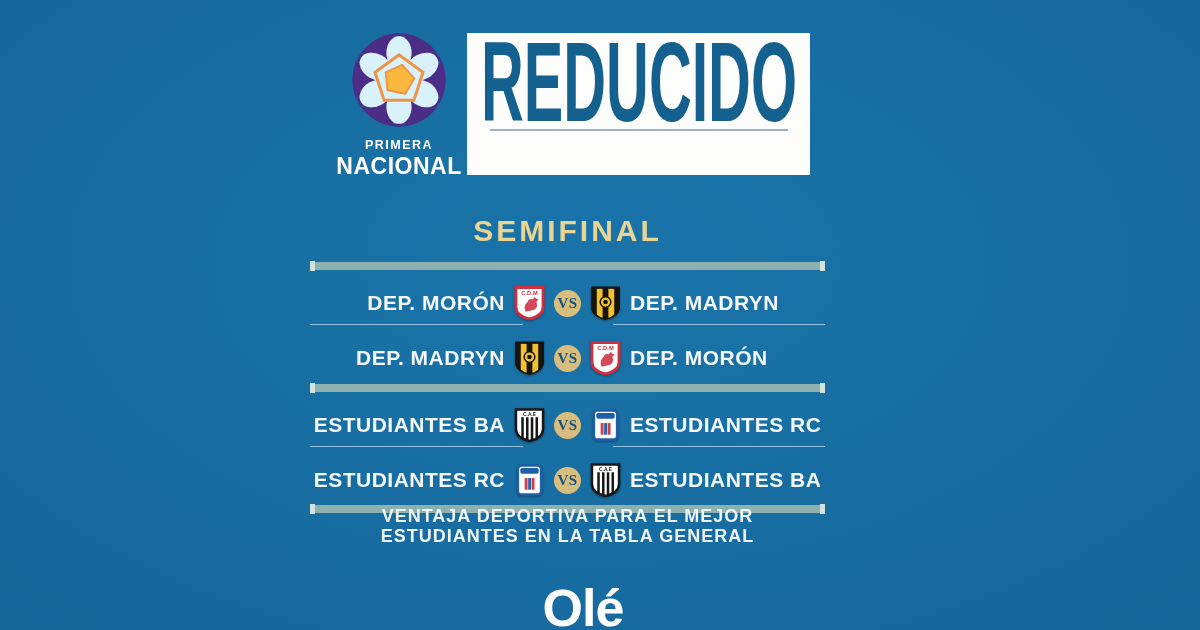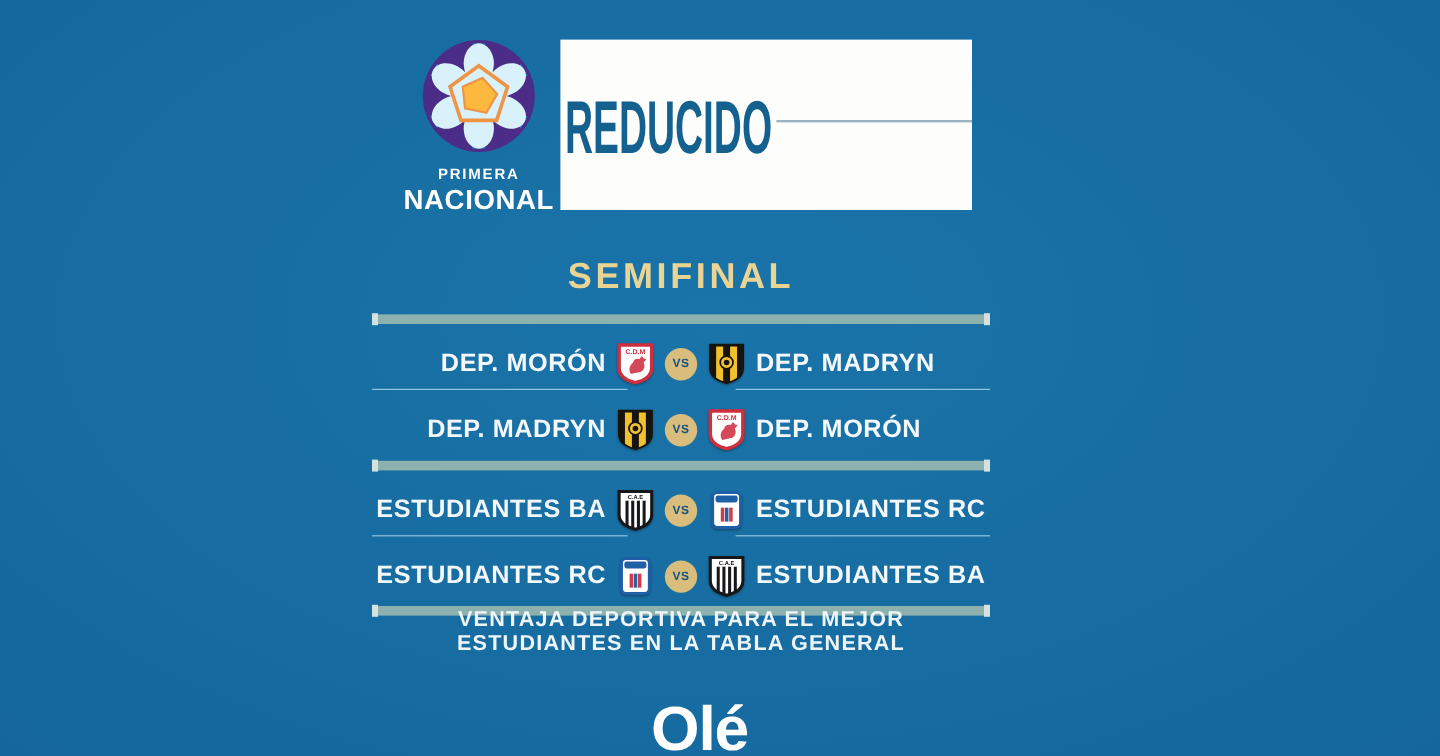--- a/index.html
+++ b/index.html
@@ -9,42 +9,42 @@
     background:radial-gradient(120% 130% at 50% 42%, #1a74a9 0%, #15689d 55%, #115b8e 100%);
     font-family:"Liberation Sans", sans-serif;
   }
   
   .league-logo{position:absolute;left:322;top:24px;left:322px;width:130px;text-align:center;margin-left:12px;}
   .league-logo svg{display:block;margin:0 auto;}
   .league-line1{color:#fff;font-size:12.5px;font-weight:700;letter-spacing:1.5px;margin-top:2px;}
   .league-line2{color:#fff;font-size:23px;font-weight:700;letter-spacing:.5px;margin-top:1px;}
   .banner{
     position:absolute;left:467px;top:33px;width:343px;height:142px;background:#fdfdfc;
-    display:flex;align-items:center;justify-content:flex-start;text-align:center;
+    display:flex;flex-direction:column;align-items:center;justify-content:flex-start;text-align:center;
   }
   .banner-title-svg{margin-top:2px;}
   .banner-title-svg text{fill:#14608f;font-family:"Liberation Sans",sans-serif;font-weight:700;}
   .banner-divider{width:298px;height:2px;background:#9db3c2;border:0;margin:1px 0 7px 0;}
   .banner-subtitle{color:#14608f;font-size:24px;font-weight:700;letter-spacing:3px;white-space:nowrap;}
   
   .stage-title{position:absolute;left:310px;top:214px;width:515px;text-align:center;
     color:#e9d494;font-size:30px;font-weight:700;letter-spacing:3px;}
   .bracket{position:absolute;left:310px;top:262px;width:515px;display:flex;flex-direction:column;}
   .bar{position:relative;height:8px;background:#8db1ae;}
   .bar::before,.bar::after{content:"";position:absolute;top:-1px;width:5px;height:10px;background:#d3e2df;}
   .bar::before{left:0;} .bar::after{right:0;}
   .match-row{height:42px;display:grid;grid-template-columns:1fr 31px 27px 31px 1fr;
     column-gap:9px;align-items:center;margin-top:12px;}
   .team{color:#f4f8fb;font-size:21px;font-weight:700;letter-spacing:.5px;white-space:nowrap;}
   .team.left{text-align:right;}
   .team.right{text-align:left;}
   .crest{width:31px;height:36px;display:flex;align-items:center;justify-content:center;}
   .crest svg{width:31px;height:36px;display:block;filter:drop-shadow(0 1px 1px rgba(0,0,0,.35));}
   .vs{width:27px;height:27px;border-radius:50%;background:#d8bd7c;color:#14537f;
-    font-size:10px;font-weight:700;display:flex;align-items:center;justify-content:center;letter-spacing:.5px;}
+    font-size:15px;font-weight:700;display:flex;align-items:center;justify-content:center;letter-spacing:.5px;font-family:Liberation Serif, serif;}
   .match-divider{display:flex;align-items:center;height:1px;}
   .match-divider .seg{flex:1;height:1px;background:rgba(190,224,243,.75);}
   .match-divider .gap{width:90px;height:1px;}
   .group-gap1{height:5px;} .group-gap2{height:4px;}
   
   .note{position:absolute;left:280px;top:506px;width:575px;text-align:center;
     color:#eef5f9;font-size:18px;font-weight:700;letter-spacing:1px;line-height:20px;}
   .brand{position:absolute;left:283px;top:578px;width:600px;text-align:center;
     color:#fff;font-size:52px;font-weight:700;letter-spacing:-1px;}
 </style>

